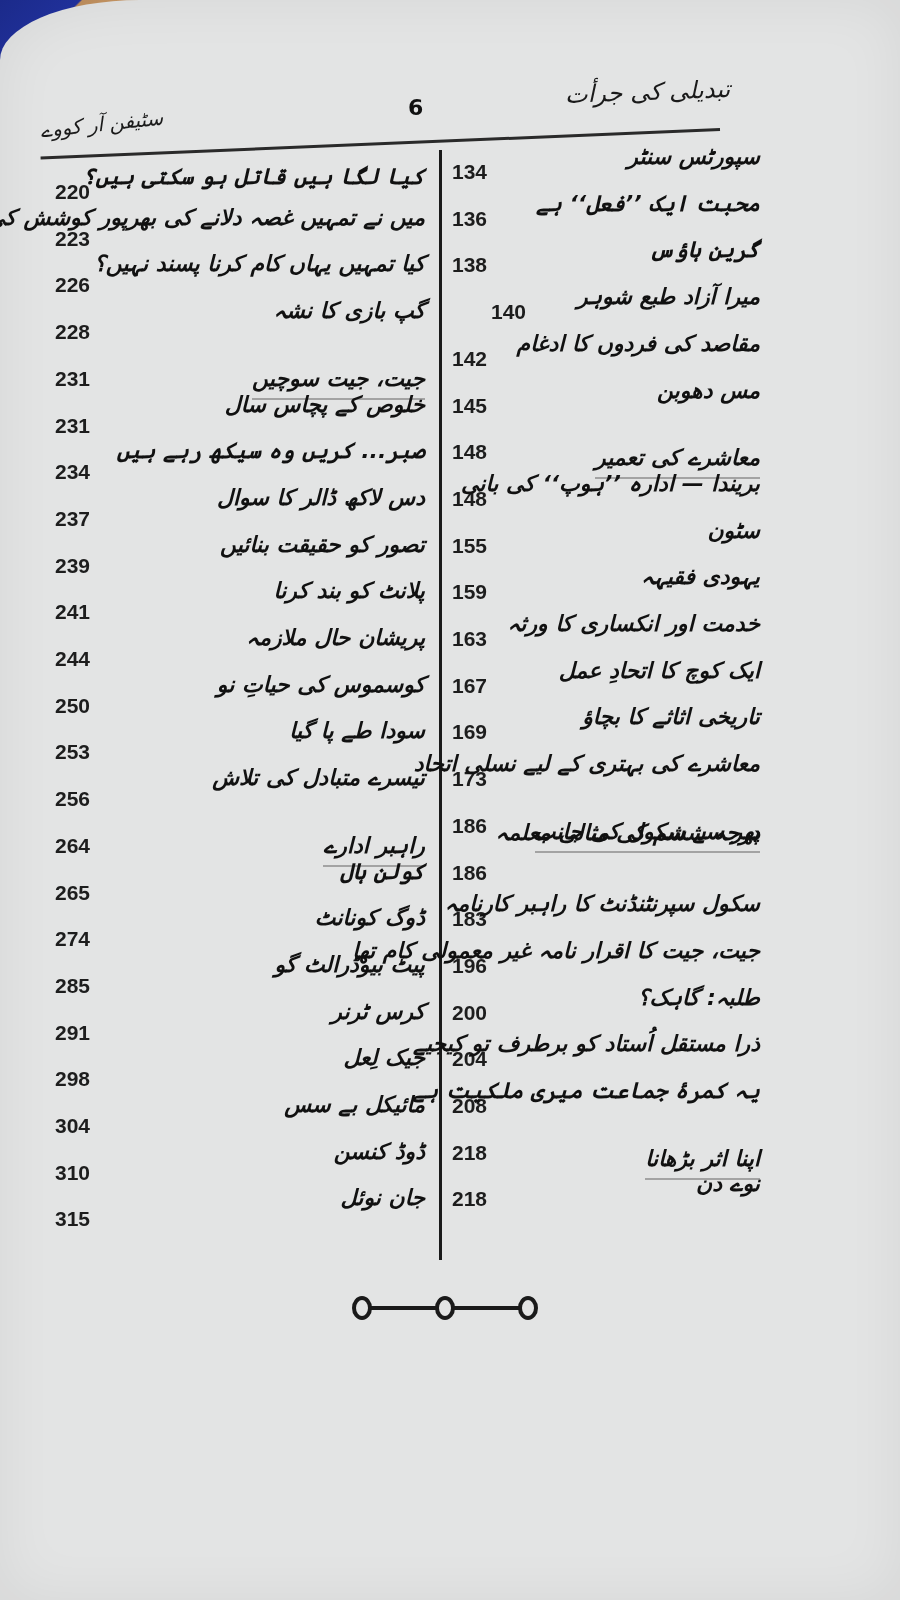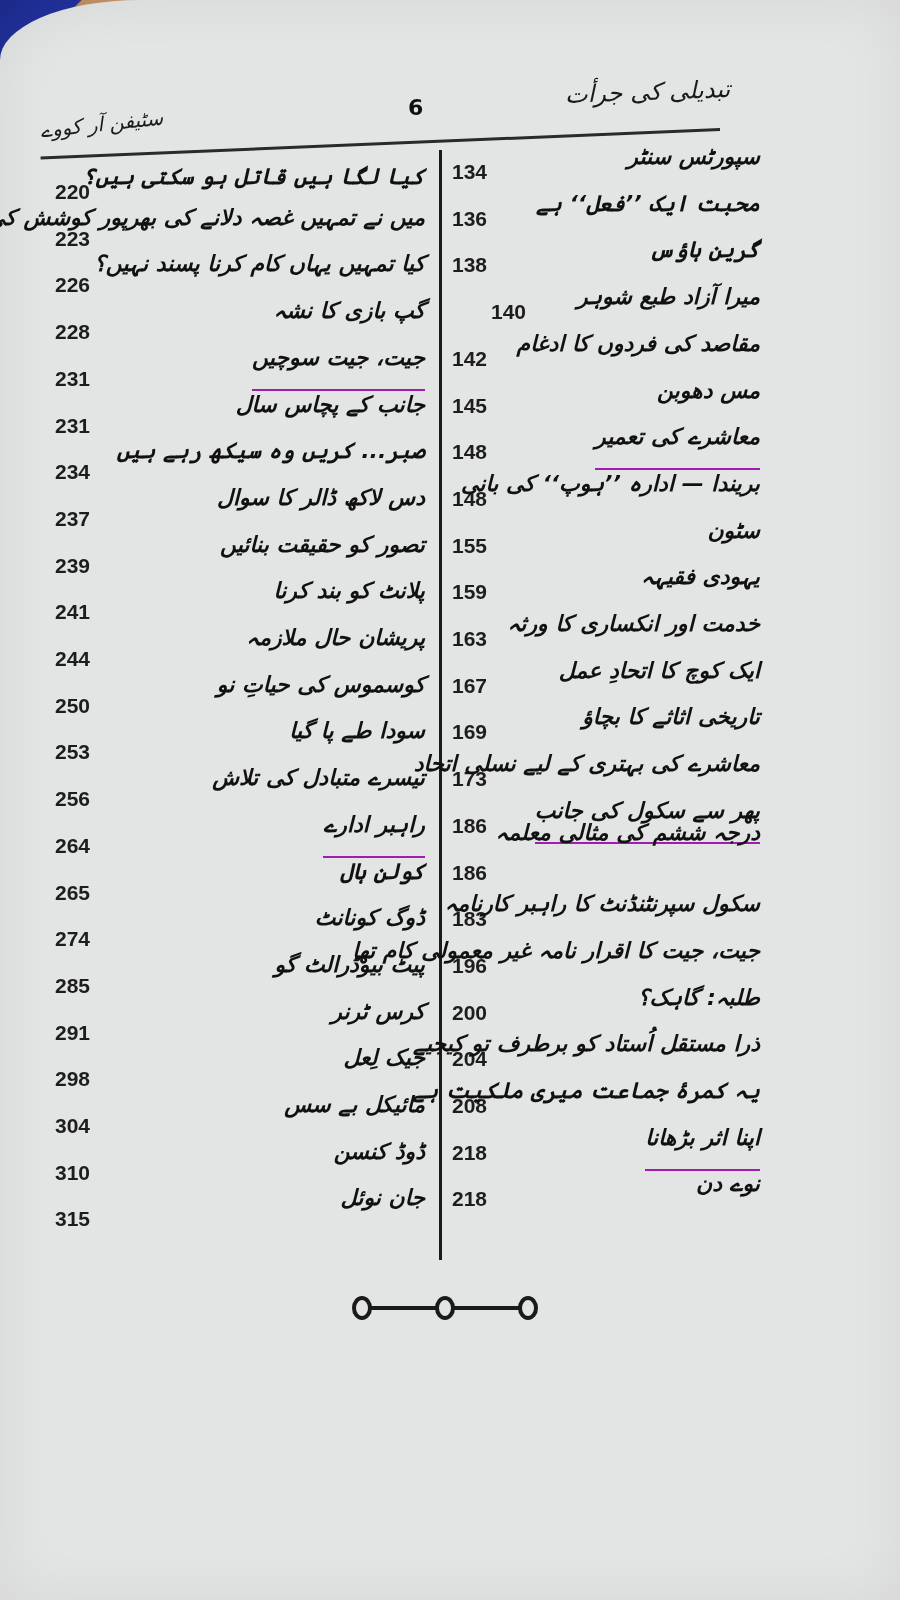--- a/index.html
+++ b/index.html
@@ -37,21 +37,21 @@
     position:absolute; left:439px; top:150px; width:3px; height:1110px; background:#1a1a1a;
   }
   .urdu {
     direction:rtl; font-size:22px; font-weight:bold; font-style:italic; color:#111;
     white-space:nowrap; position:absolute;
   }
   .num {
     position:absolute; font-family:"Liberation Sans", sans-serif; font-weight:bold;
     font-size:21px; color:#1d1d1d;
   }
-  .underline { border-bottom:2px solid #a21caf; padding-bottom:19px; }
+  .underline { border-bottom:2px solid #a3a3a3; padding-bottom:7px;margin-top:21px; }
   .ornament { position:absolute; left:345px; top:1293px; }
 </style>
 </head>
 <body>
 
 <div class="corner-bg"></div>
 <div class="page">
 
   <div class="header-title">تبدیلی کی جرأت</div>
   <div class="page-number">6</div>
@@ -70,21 +70,21 @@
       <div class="num" style="left: 452px; top: 253.4px;">138</div>
       <div class="urdu" style="right: 475px; top: 251.4px;">کیا تمہیں یہاں کام کرنا پسند نہیں؟</div>
       <div class="num" style="left: 55px; top: 273.4px;">226</div>
       <div class="num" style="left: 452px; top: 300.1px; margin-left: 39px;">140</div>
       <div class="urdu" style="right: 475px; top: 298.1px;">گپ بازی کا نشہ</div>
       <div class="num" style="left: 55px; top: 320.1px;">228</div>
       <div class="num" style="left: 452px; top: 346.8px;">142</div>
       <div class="urdu underline" style="right: 475px; top: 344.8px;">جیت، جیت سوچیں</div>
       <div class="num" style="left: 55px; top: 366.8px;">231</div>
       <div class="num" style="left: 452px; top: 393.5px;">145</div>
-      <div class="urdu" style="right: 475px; top: 391.5px;">جانب کے پچاس سال</div>
+      <div class="urdu" style="right: 475px; top: 391.5px;">خلوص کے پچاس سال</div>
       <div class="num" style="left: 55px; top: 413.5px;">231</div>
       <div class="num" style="left: 452px; top: 440.2px;">148</div>
       <div class="urdu" style="right: 475px; top: 438.2px;">صبر... کریں وہ سیکھ رہے ہیں</div>
       <div class="num" style="left: 55px; top: 460.2px;">234</div>
       <div class="num" style="left: 452px; top: 486.9px;">148</div>
       <div class="urdu" style="right: 475px; top: 484.9px;">دس لاکھ ڈالر کا سوال</div>
       <div class="num" style="left: 55px; top: 506.9px;">237</div>
       <div class="num" style="left: 452px; top: 533.6px;">155</div>
       <div class="urdu" style="right: 475px; top: 531.6px;">تصور کو حقیقت بنائیں</div>
       <div class="num" style="left: 55px; top: 553.6px;">239</div>

